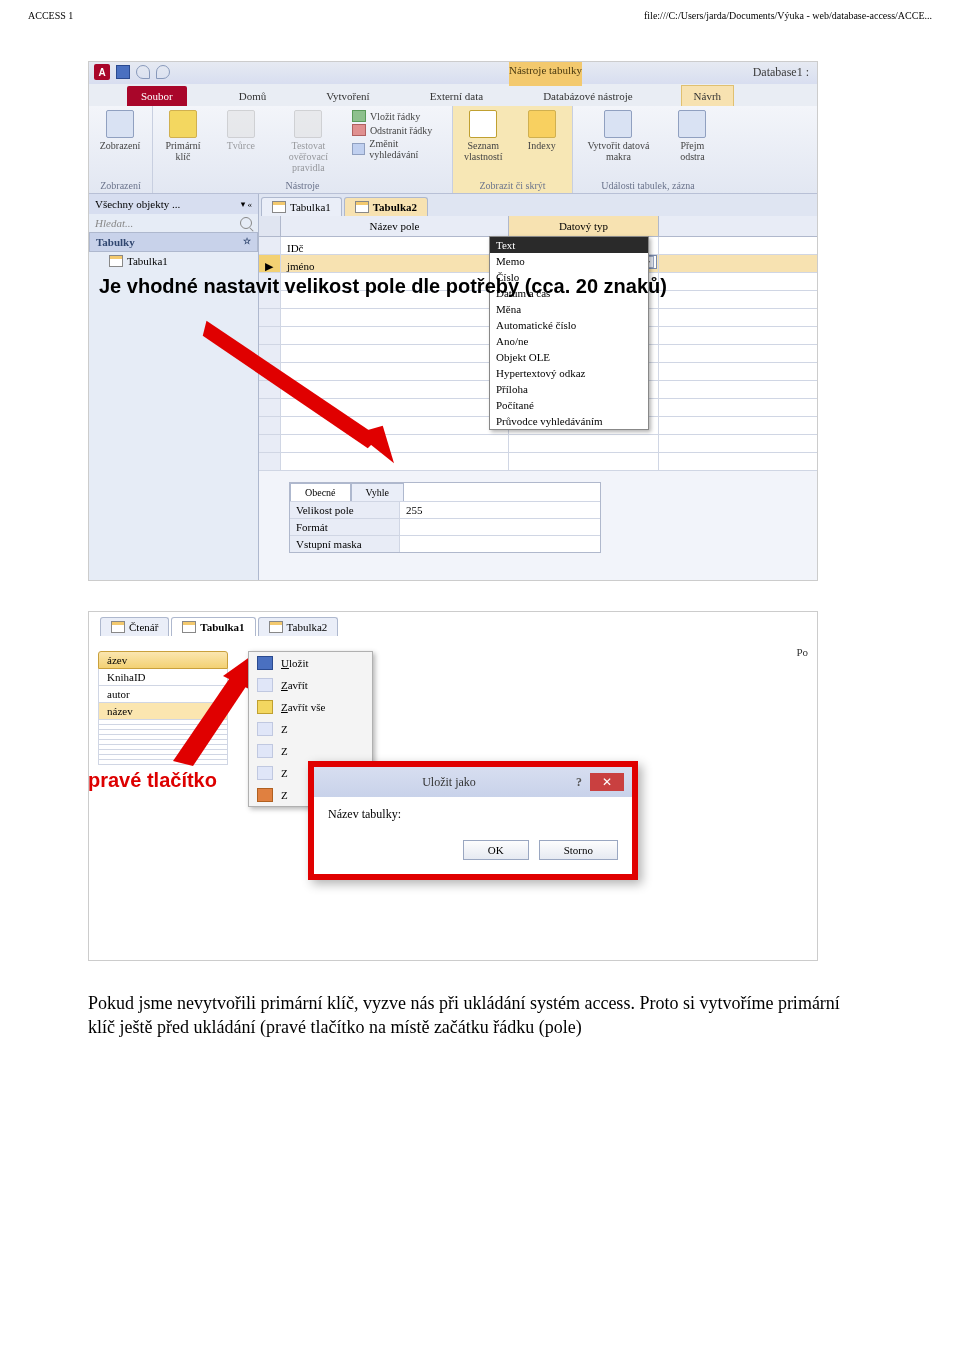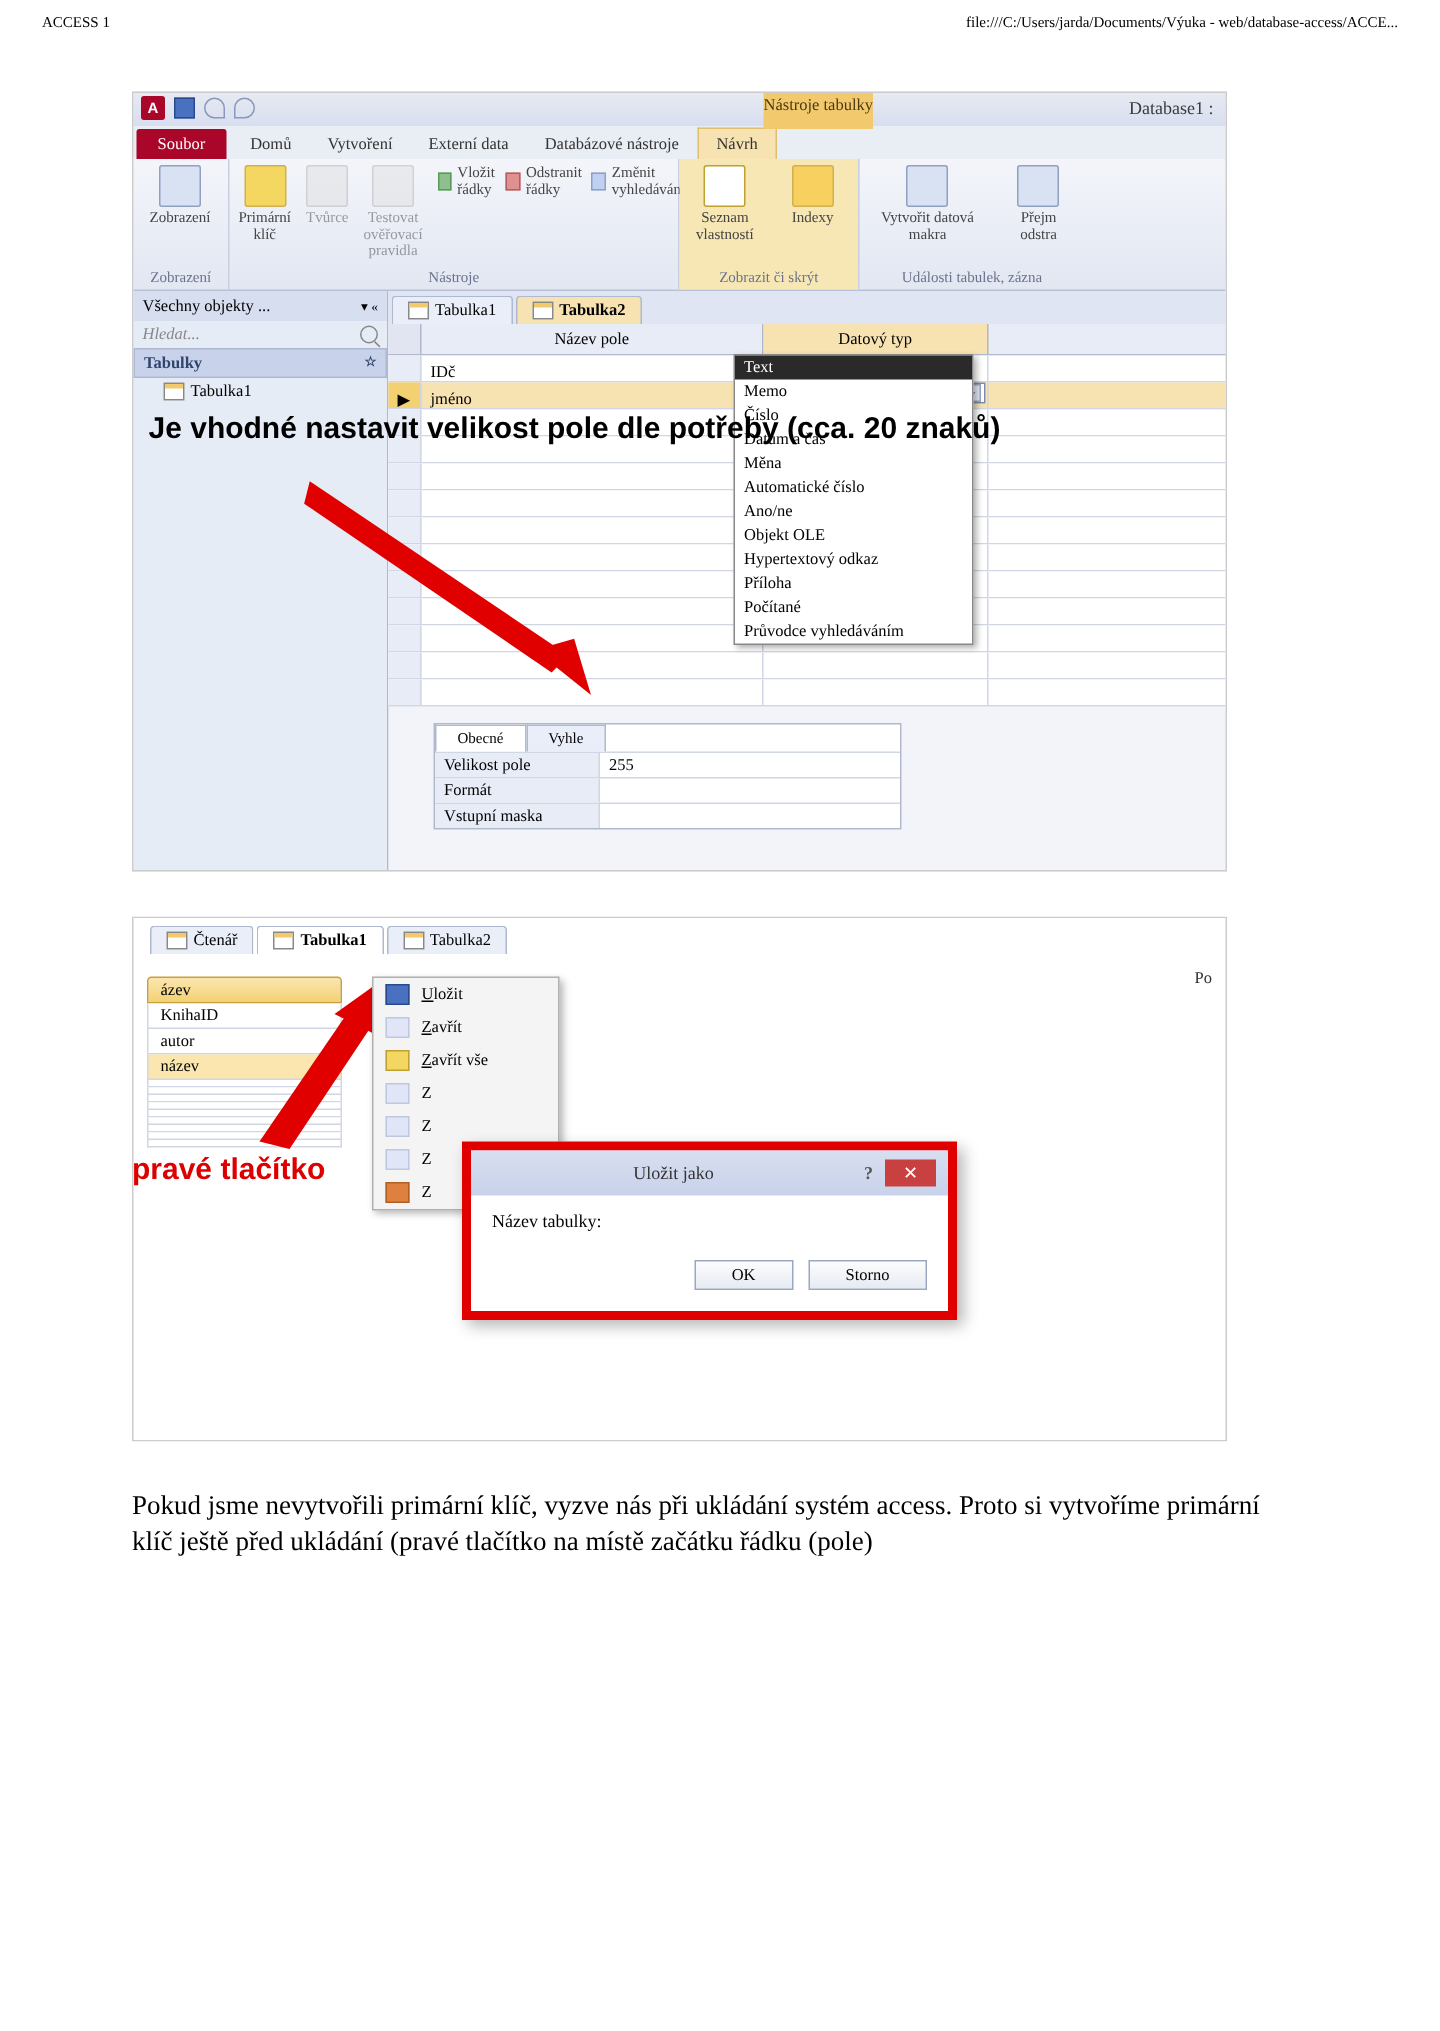--- a/index.html
+++ b/index.html
@@ -11,30 +11,30 @@
   .fig2 { width: 730px; height: 350px; position: relative; margin-left: 60px; overflow: hidden; }
 
   
   .titlebar { height: 22px; background: linear-gradient(#e6eaf2,#d8def0); position: relative; }
   .qat { position: absolute; left: 5px; top: 2px; display: flex; gap: 6px; align-items: center; }
   .qat .a-icon { width: 16px; height: 16px; background: #a9062a; color: #fff; font-size: 10px; font-weight: bold; display: flex; align-items: center; justify-content: center; border-radius: 2px; font-family: Arial; }
   .qat .ico { width: 14px; height: 14px; display: inline-block; }
   .tctx { position: absolute; left: 420px; top: 0; height: 24px; background: #f3c96e; padding: 2px 0; font-size: 11px; font-family: "Segoe UI", Tahoma; color: #4a3a10; }
   .tdb { position: absolute; right: 8px; top: 3px; font-size: 12px; font-family: "Segoe UI"; color: #3a3a3a; }
   .ribbon-tabs { height: 22px; background: #e9edf4; display: flex; align-items: flex-end; padding-left: 2px; font-family: "Segoe UI", Tahoma; font-size: 11px; }
-  .ribbon-tabs .tab { padding: 4px 12px; color: #333; cursor: default; }
+  .ribbon-tabs .tab { padding: 4px 12px; color: #333; cursor: default; margin-left: 36px; }
   .ribbon-tabs .tab.soubor { background: #a9062a; color: #fff; border-radius: 2px 2px 0 0; margin-right: 4px; padding: 4px 14px; }
   .ribbon-tabs .tab.navrh { background: #f7e2b1; border: 1px solid #e0c070; border-bottom: none; }
   .ribbon-body { height: 88px; background: linear-gradient(#f3f5fa,#e2e7f2); border-bottom: 1px solid #b8c0d6; display: flex; font-family: "Segoe UI", Tahoma; font-size: 10px; color: #444; }
   .rgrp { border-right: 1px solid #c8cfe0; padding: 4px 6px 2px 6px; display: flex; flex-direction: column; justify-content: space-between; }
   .rgrp .top { display: flex; gap: 10px; }
   .rgrp .btn { display: flex; flex-direction: column; align-items: center; width: 50px; }
   .rgrp .btn .bic { width: 28px; height: 28px; background: #f8e8a0; border: 1px solid #d0b050; border-radius: 2px; }
   .rgrp .btn .lbl { text-align: center; font-size: 10px; margin-top: 2px; line-height: 1.1; }
-  .rgrp .small-rows { display: flex; flex-direction: row; gap: 2px; font-size: 10px; }
+  .rgrp .small-rows { display: flex; flex-direction: column; gap: 2px; font-size: 10px; }
   .rgrp .small-rows .srow { display: flex; align-items: center; gap: 4px; }
   .rgrp .small-rows .sic { width: 14px; height: 12px; background: #c0d0f0; border: 1px solid #90a0c0; }
   .rgrp .grpname { text-align: center; font-size: 10px; color: #6b748c; margin-top: 2px; }
   .rgrp.hl { background: #f7e7b5; }
   .navpane { position: absolute; left: 0; top: 132px; width: 170px; bottom: 0; background: #e6ecf6; border-right: 1px solid #aeb8ce; font-family: "Segoe UI", Tahoma; font-size: 11px; }
   .navhdr { background: #d7def0; padding: 4px 6px; display: flex; justify-content: space-between; align-items: center; }
   .srch { padding: 3px 6px; display: flex; justify-content: space-between; align-items: center; font-style: italic; color: #888; }
   .srch .mag { width: 12px; height: 12px; border: 1px solid #888; border-radius: 50%; position: relative; }
   .srch .mag::after { content: ""; position: absolute; width: 5px; height: 1px; background: #888; bottom: -2px; right: -3px; transform: rotate(45deg); }
   .cat { background: #c8d2ea; padding: 3px 6px; font-weight: bold; color: #30466f; border: 1px solid #aeb8ce; display: flex; justify-content: space-between; }

